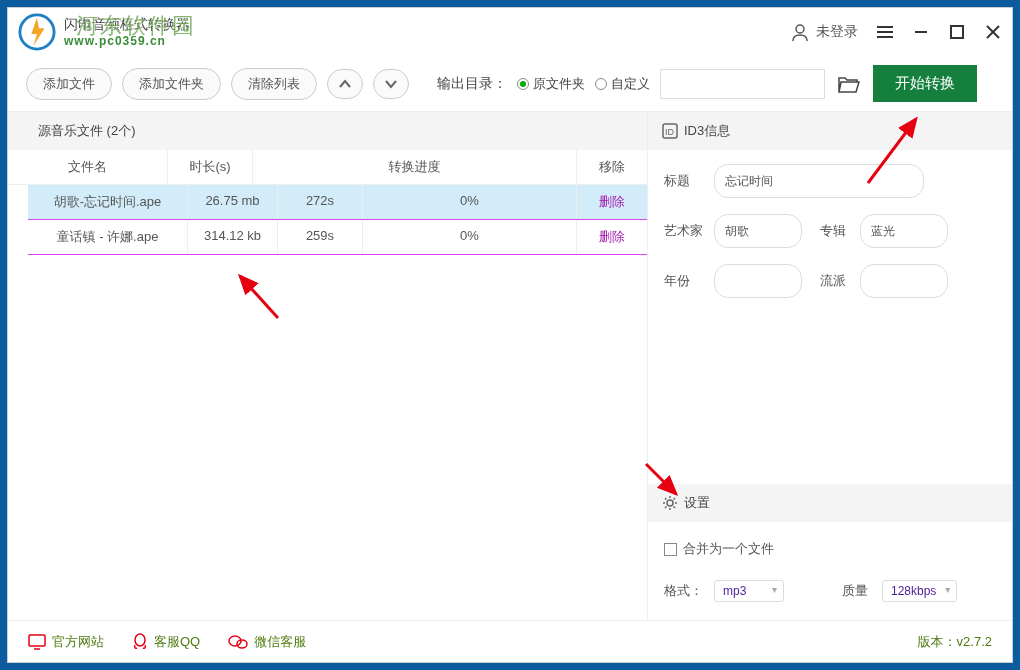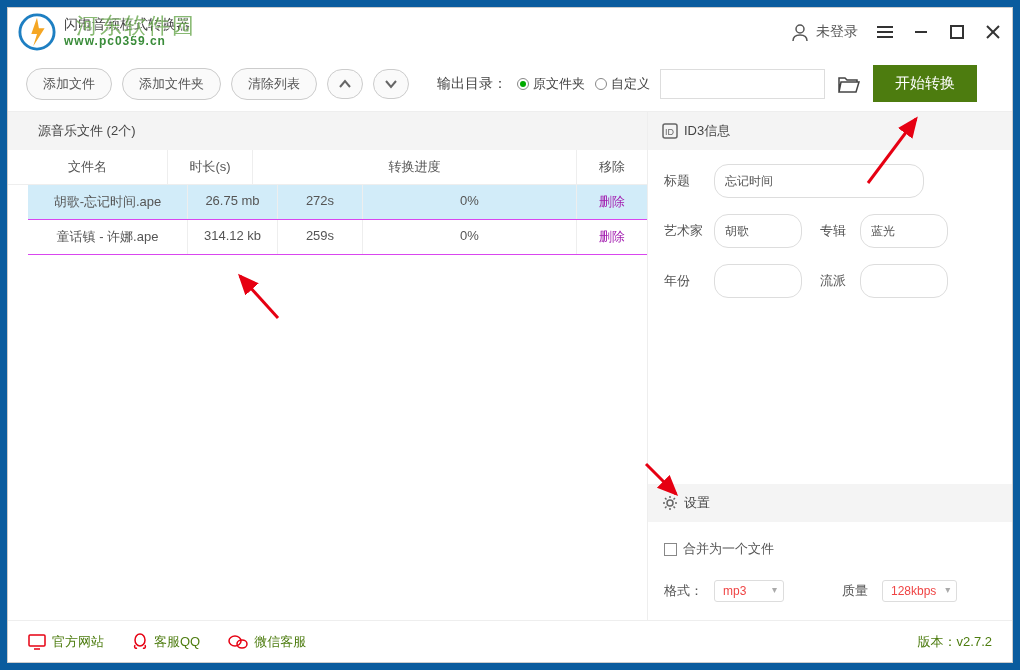--- a/index.html
+++ b/index.html
@@ -18,21 +18,21 @@
 
 .toolbar { height: 56px; display: flex; align-items: center; padding: 0 18px; gap: 10px; border-bottom: 1px solid #eee; }
 .tbbtn { border: 1px solid #ccc; background: #fafafa; border-radius: 18px; padding: 6px 16px; font-size: 13px; color: #555; cursor: pointer; }
 .arrowbtn { border: 1px solid #ccc; background: #fafafa; border-radius: 18px; width: 36px; height: 30px; display: flex; align-items: center; justify-content: center; cursor: pointer; color: #666; }
 .outlabel { font-size: 14px; color: #444; margin-left: 18px; }
 .radiowrap { display: flex; align-items: center; gap: 4px; font-size: 13px; color: #444; cursor: pointer; }
 .radio { width: 12px; height: 12px; border-radius: 50%; border: 1px solid #888; display: inline-block; position: relative; }
 .radio.on::after { content: ''; width: 6px; height: 6px; background: #0a0; border-radius: 50%; position: absolute; top: 2px; left: 2px; }
 .pathinput { flex: 1; max-width: 165px; height: 30px; border: 1px solid #ddd; background: #fff; }
 .folderbtn { width: 28px; height: 28px; display: flex; align-items: center; justify-content: center; cursor: pointer; }
-.startbtn { background: #4d7c0f; color: #fff; border: none; padding: 9px 22px; font-size: 15px; cursor: pointer; position: relative; }
+.startbtn { background: #15803d; color: #fff; border: none; padding: 9px 22px; font-size: 15px; cursor: pointer; position: relative; }
 
 .mainrow { flex: 1; display: flex; }
 .leftpane { width: 640px; border-right: 1px solid #eee; display: flex; flex-direction: column; }
 .listheader { background: #f4f4f4; padding: 10px 30px; font-size: 13px; color: #444; }
 .tblhead { display: flex; border-bottom: 1px solid #eee; }
 .tblhead > div, .tblrow > div { padding: 8px 4px; text-align: center; font-size: 13px; color: #555; border-right: 1px solid #eee; }
 .col-name { width: 160px; }
 .col-size { width: 90px; }
 .col-dur { width: 85px; }
 .col-prog { flex: 1; }
@@ -45,21 +45,21 @@
 .sectionhead { background: #f4f4f4; padding: 10px 14px; font-size: 13px; color: #444; display: flex; align-items: center; gap: 6px; }
 .id3body { padding: 14px 16px; display: flex; flex-direction: column; gap: 16px; }
 .fieldrow { display: flex; align-items: center; gap: 8px; }
 .fieldrow .lbl { font-size: 13px; color: #555; width: 42px; }
 .pillin { border: 1px solid #ddd; border-radius: 14px; height: 26px; padding: 16px 10px; font-size: 12px; color: #555; background: #fff; }
 .pillin.lg { flex: 1; max-width: 210px; }
 .pillin.sm { width: 88px; }
 .settingsbody { padding: 18px 16px; display: flex; flex-direction: column; gap: 22px; position: relative; }
 .chkrow { display: flex; align-items: center; gap: 6px; font-size: 13px; color: #555; }
 .chkbox { width: 13px; height: 13px; border: 1px solid #888; background: #fff; cursor: pointer; }
-.selwrap { border: 1px solid #ddd; border-radius: 3px; padding: 3px 20px 3px 8px; font-size: 12px; color: #ef4444; position: relative; min-width: 70px; display: inline-block; cursor: pointer; }
+.selwrap { border: 1px solid #ddd; border-radius: 3px; padding: 3px 20px 3px 8px; font-size: 12px; color: #4c1d95; position: relative; min-width: 70px; display: inline-block; cursor: pointer; }
 .selwrap::after { content: '▾'; position: absolute; right: 6px; top: 3px; color: #aaa; font-size: 10px; }
 
 .footer { height: 42px; border-top: 1px solid #eee; display: flex; align-items: center; padding: 18px 20px; gap: 28px; font-size: 13px; color: #4d7c0f; }
 .footlink { display: flex; align-items: center; gap: 6px; cursor: pointer; }
 .version { margin-left: auto; }
 
 .arrow { position: absolute; pointer-events: none; }
 .arrow svg { overflow: visible; }
 </style>
 </head>

